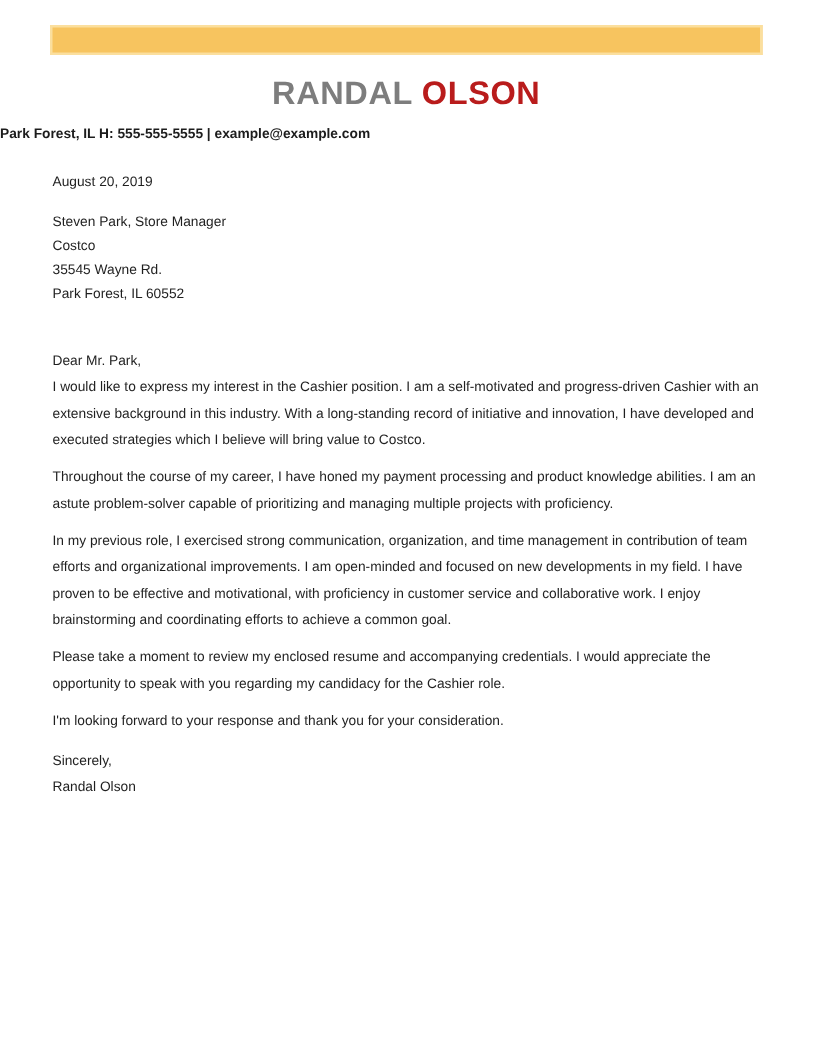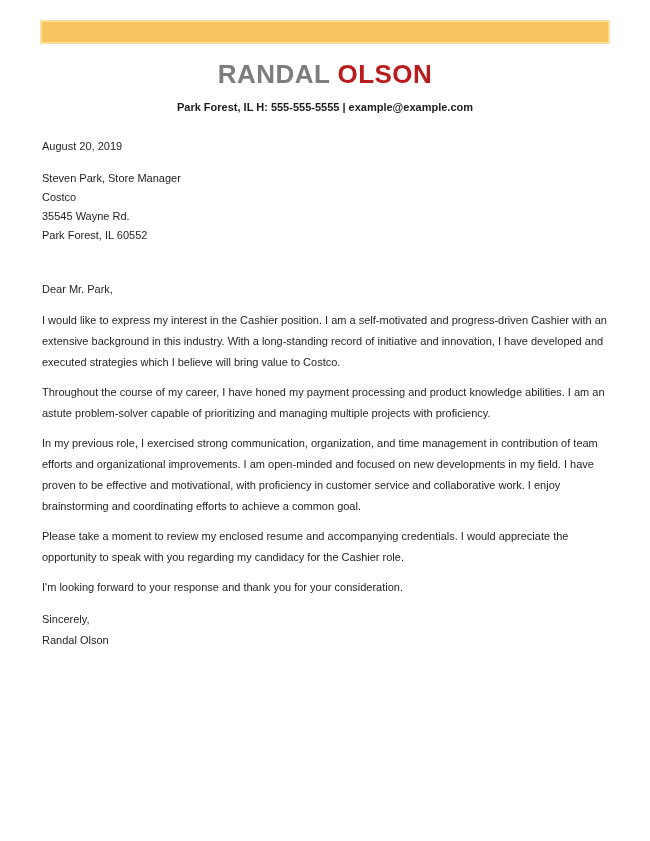--- a/index.html
+++ b/index.html
@@ -25,36 +25,35 @@
     font-size: 26px;
     font-weight: bold;
     letter-spacing: 0.5px;
     line-height: 28px;
     white-space: nowrap;
   }
   .first-name { color: #7d7d7d; text-align: right; }
   .last-name  { color: #b91c1c; margin-left: 7px; }
   .contact-line {
     margin-top: 12px;
-    text-align: center;
     font-size: 11px;
     font-weight: bold;
     color: #1c1c1c;
     line-height: 14px;
   }
   .letter {
     margin: 22px 42px 0 42px;
     width: 566px;
     font-size: 11px;
     line-height: 21px;
     color: #1f1f1f;
   }
   .date-line { margin-bottom: 12px; }
   .recipient-block { line-height: 19px; margin-bottom: 34px; }
-  .salutation { margin-bottom: 10px; }
+  .salutation { }
   .para { margin-bottom: 9px; }
   .closing-block { margin-top: 11px; line-height: 21px; }
 </style>
 </head>
 <body>
 
 <div class="page">
 
   <div class="accent-bar"></div>
 

